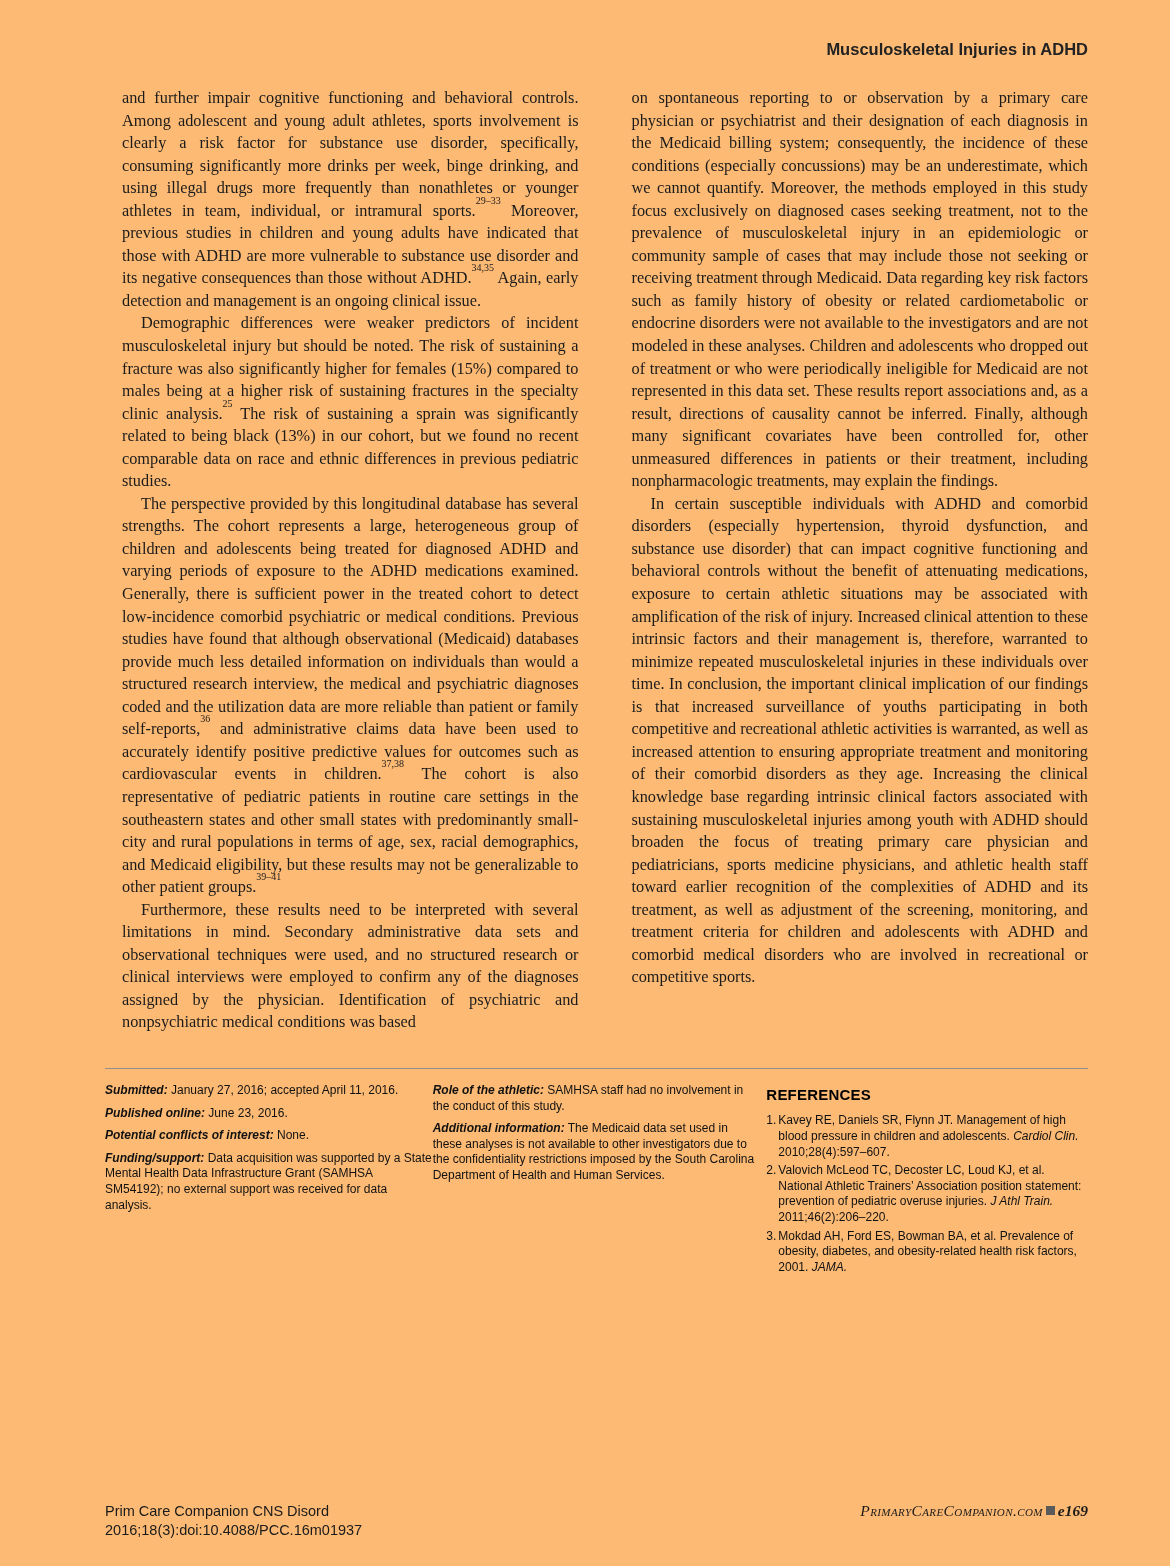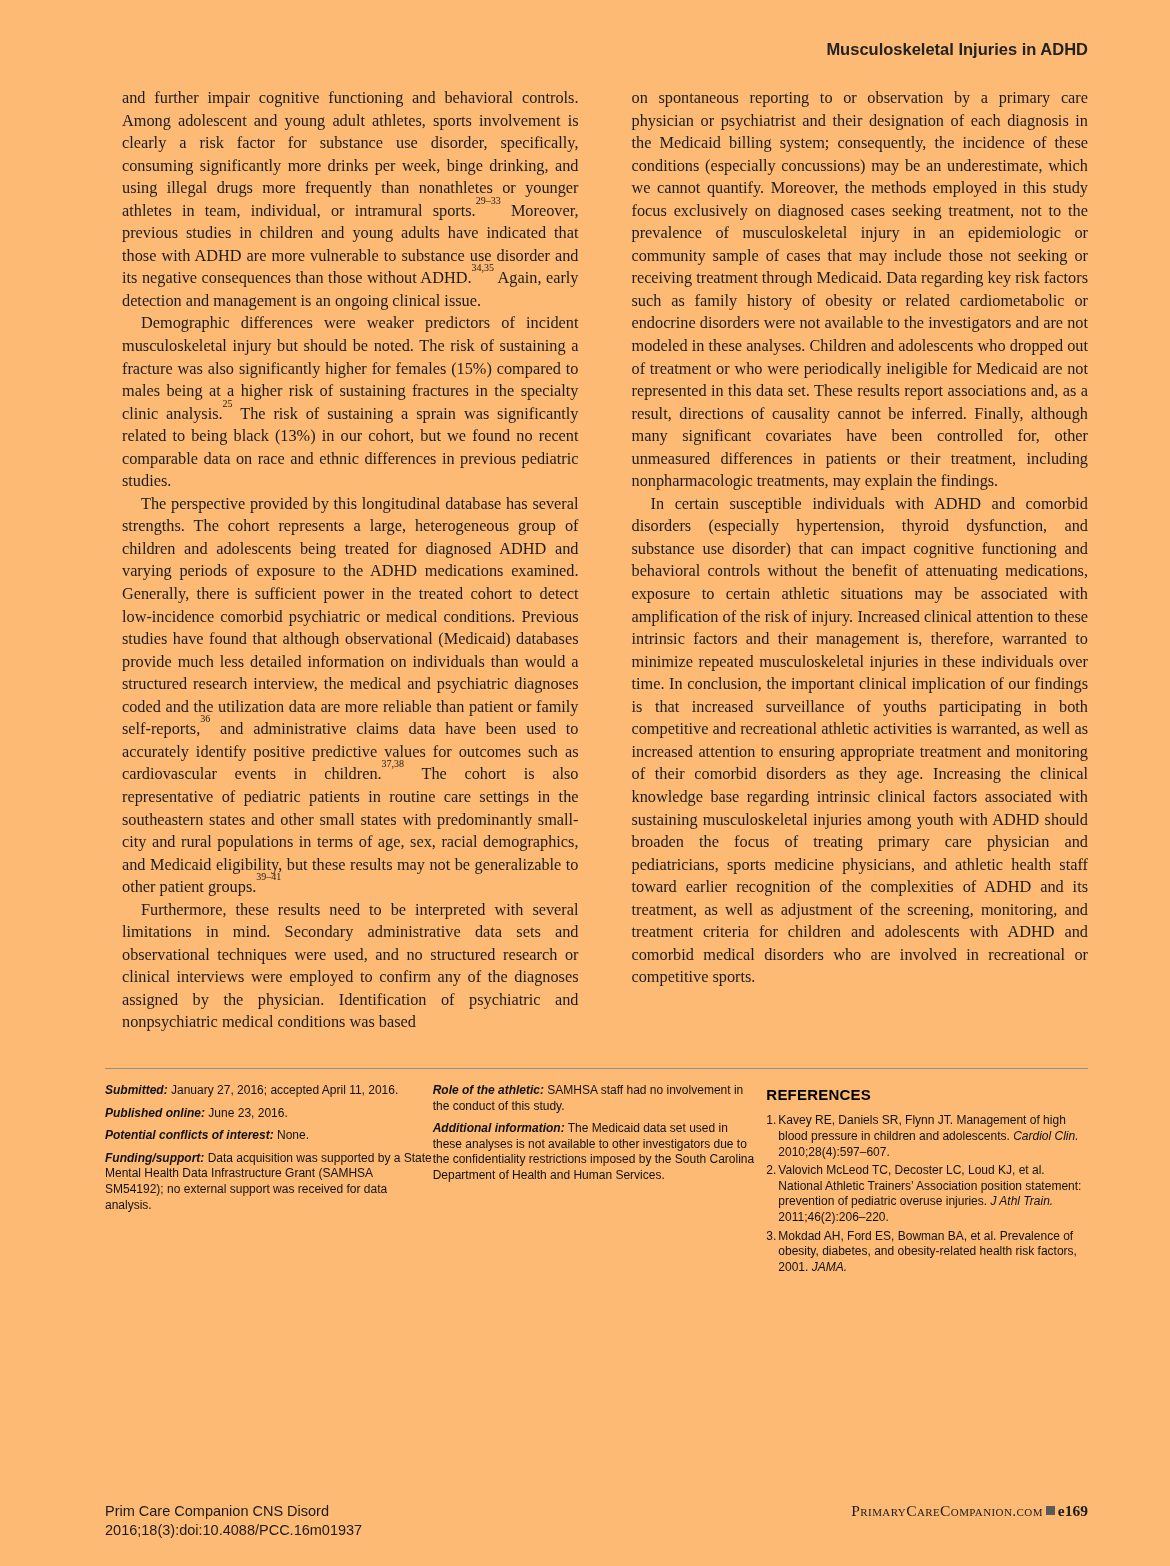--- a/index.html
+++ b/index.html
@@ -34,21 +34,21 @@
   .ref-item { display:flex; margin-bottom:3px; }
   .ref-num { flex:0 0 18px; padding-left:6px; }
   .ref-text { flex:1; }
   .page-footer {
     position:absolute; left:105px; right:82px; bottom:26px;
     display:flex; justify-content:space-between; align-items:flex-start;
   }
   .pf-left {
     font-family:"Liberation Sans", sans-serif; font-size:14.5px; line-height:1.32; color:#1b1b1b;
   }
-  .pf-right { display:flex; align-items:center; gap:3px; font-size:15.5px; }
+  .pf-right { display:flex; align-items:center; gap:3px; font-size:15.5px;font-style:italic; }
   .pf-site { font-variant:small-caps; letter-spacing:0.4px; }
   .pf-square { width:9px; height:9px; background:#5a5a5a; display:inline-block; }
   .pf-pagenum { font-weight:bold; }
 </style>
 </head>
 <body>
 
 <div class="page">
   <div class="running-head">Musculoskeletal Injuries in ADHD</div>
 

